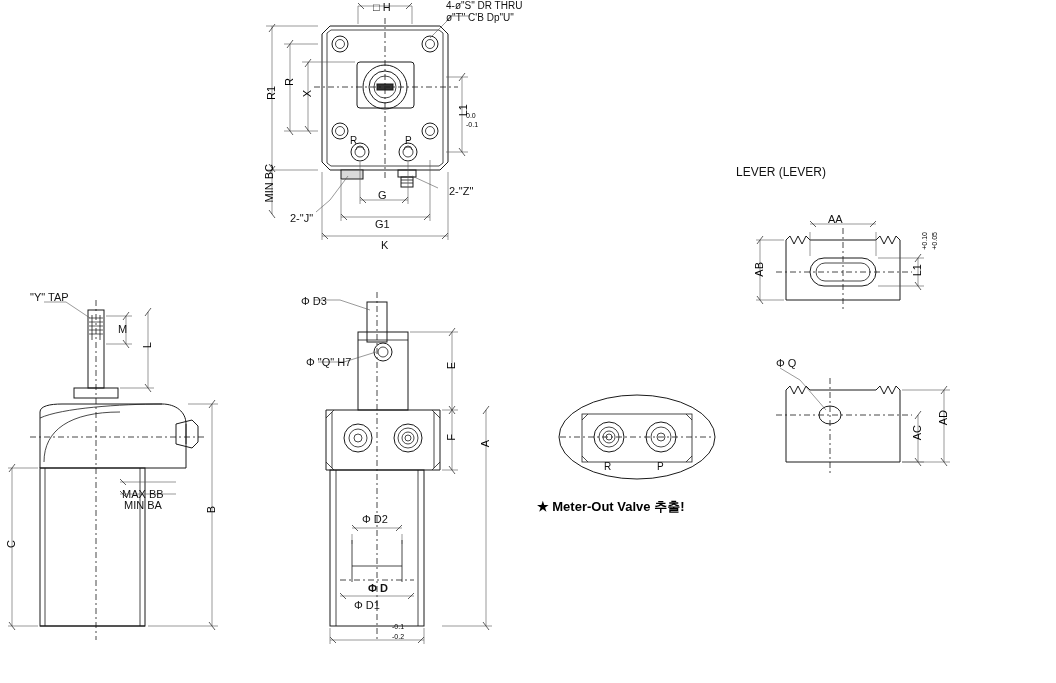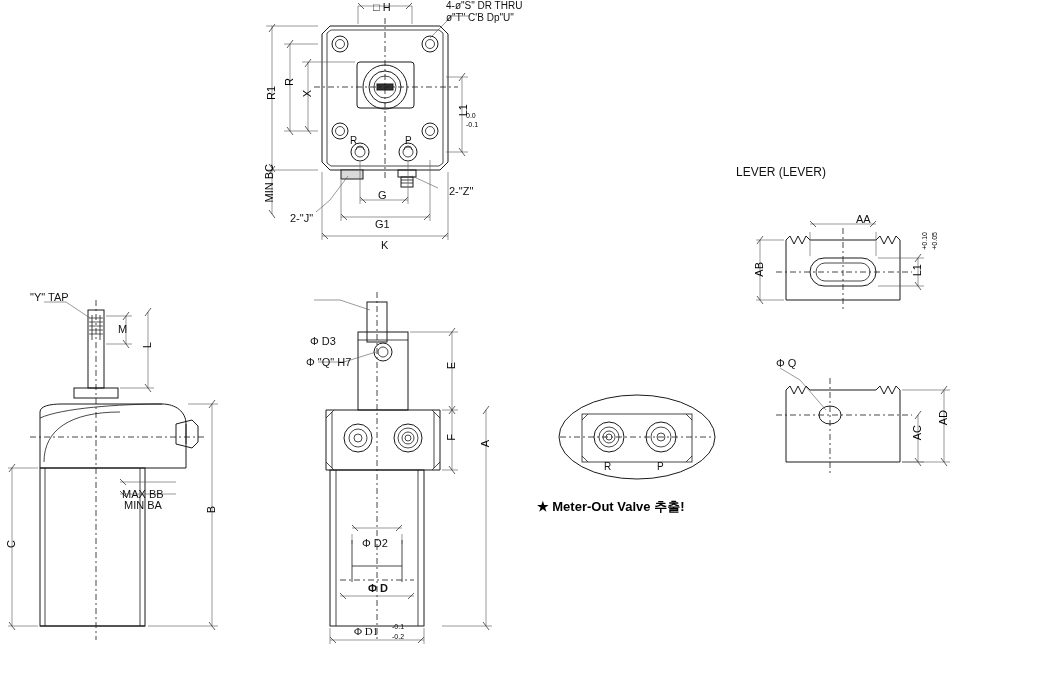--- a/index.html
+++ b/index.html
@@ -297,37 +297,37 @@
 <div class="lbl" style="left:381px;top:240px;">K</div>
 
 <div class="lbl" style="left:30px;top:292px;">"Y" TAP</div>
 <div class="lbl" style="left:118px;top:324px;">M</div>
 <div class="vert" style="position:absolute;left:142px;top:342px;">L</div>
 <div class="vert" style="position:absolute;left:206px;top:506px;">B</div>
 <div class="vert" style="position:absolute;left:6px;top:540px;">C</div>
 <div class="lbl" style="left:124px;top:500px;">MIN BA</div>
 <div class="lbl" style="left:122px;top:489px;">MAX BB</div>
 
-<div class="lbl" style="left:310px;top:296px;margin-top:40px;">Φ D3</div>
+<div class="lbl" style="left:301px;top:296px;">Φ D3</div>
 <div class="lbl" style="left:306px;top:357px;">Φ "Q" H7</div>
 <div class="vert" style="position:absolute;left:446px;top:362px;">E</div>
 <div class="vert" style="position:absolute;left:446px;top:434px;">F</div>
 <div class="vert" style="position:absolute;left:480px;top:440px;">A</div>
-<div class="lbl" style="left:362px;top:538px;">Φ D2</div>
+<div class="lbl" style="left:362px;top:514px;">Φ D2</div>
 <div class="lbl" style="left:368px;top:583px;font-weight:bold;">Φ D</div>
-<div class="lbl" style="left:354px;top:626px;font-family:Liberation Serif, serif;">Φ D1</div>
+<div class="lbl" style="left:354px;top:600px;">Φ D1</div>
 <div class="tol" style="left:392px;top:623px;">-0.1</div>
 <div class="tol" style="left:392px;top:633px;">-0.2</div>
 
 <div class="lbl sm" style="left:604px;top:462px;">R</div>
 <div class="lbl sm" style="left:657px;top:462px;">P</div>
 <div class="note" style="left:537px;top:498px;font-weight:bold;">★ Meter-Out Valve 추출!</div>
 
 <div class="lbl" style="left:736px;top:167px;font-size:12px;">LEVER (LEVER)</div>
-<div class="lbl" style="left:828px;top:214px;margin-left:28px;">AA</div>
+<div class="lbl" style="left:828px;top:214px;">AA</div>
 <div class="vert" style="position:absolute;left:754px;top:262px;">AB</div>
 <div class="vert" style="position:absolute;left:912px;top:264px;">L1</div>
 <div class="tol" style="left:921px;top:232px;writing-mode:vertical-rl;transform:rotate(180deg);">+0.10</div>
 <div class="tol" style="left:931px;top:232px;writing-mode:vertical-rl;transform:rotate(180deg);">+0.05</div>
 <div class="lbl" style="left:776px;top:358px;">Φ Q</div>
 <div class="vert" style="position:absolute;left:912px;top:425px;">AC</div>
 <div class="vert" style="position:absolute;left:938px;top:410px;">AD</div>
 
 </div>
 

